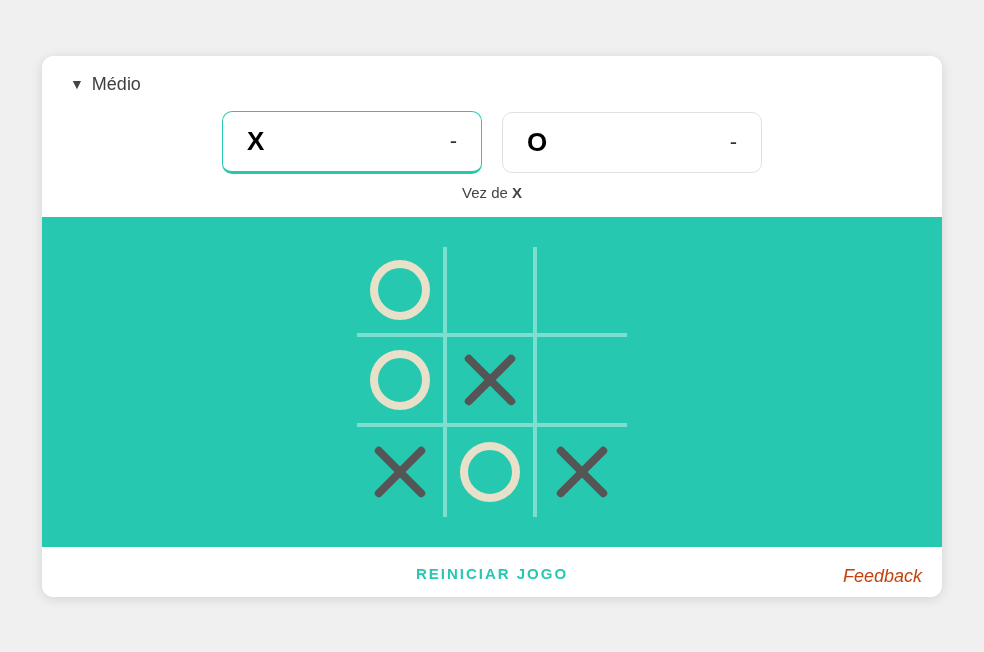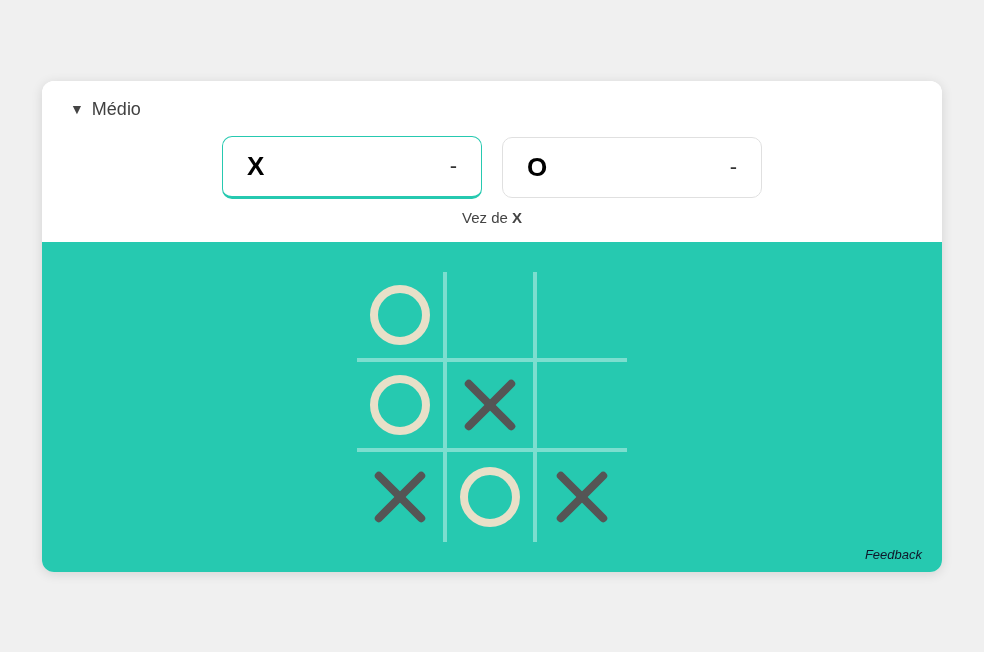--- a/index.html
+++ b/index.html
@@ -195,22 +195,22 @@
       font-weight: 700;
       letter-spacing: 2px;
       cursor: pointer;
       text-transform: uppercase;
     }
 
     .feedback-label {
       position: absolute;
       bottom: 10px;
       right: 20px;
-      font-size: 13px;
-      color: #0f172a;
+      font-size: 18px;
+      color: #c2410c;
       font-style: italic;
     }
   </style>
 </head>
 <body>
 
 <div class="outer-container">
 
   <div class="header-area">
 
@@ -260,16 +260,19 @@
       <div class="cell">
         <div class="o-symbol"></div>
       </div>
       <div class="cell">
         <div class="x-symbol"></div>
       </div>
 
     </div>
   </div>
 
+  <div class="footer-area">
+    <button class="restart-btn">REINICIAR JOGO</button>
+  </div>
 
   <span class="feedback-label">Feedback</span>
 
 </div>
 
 </body></html>

